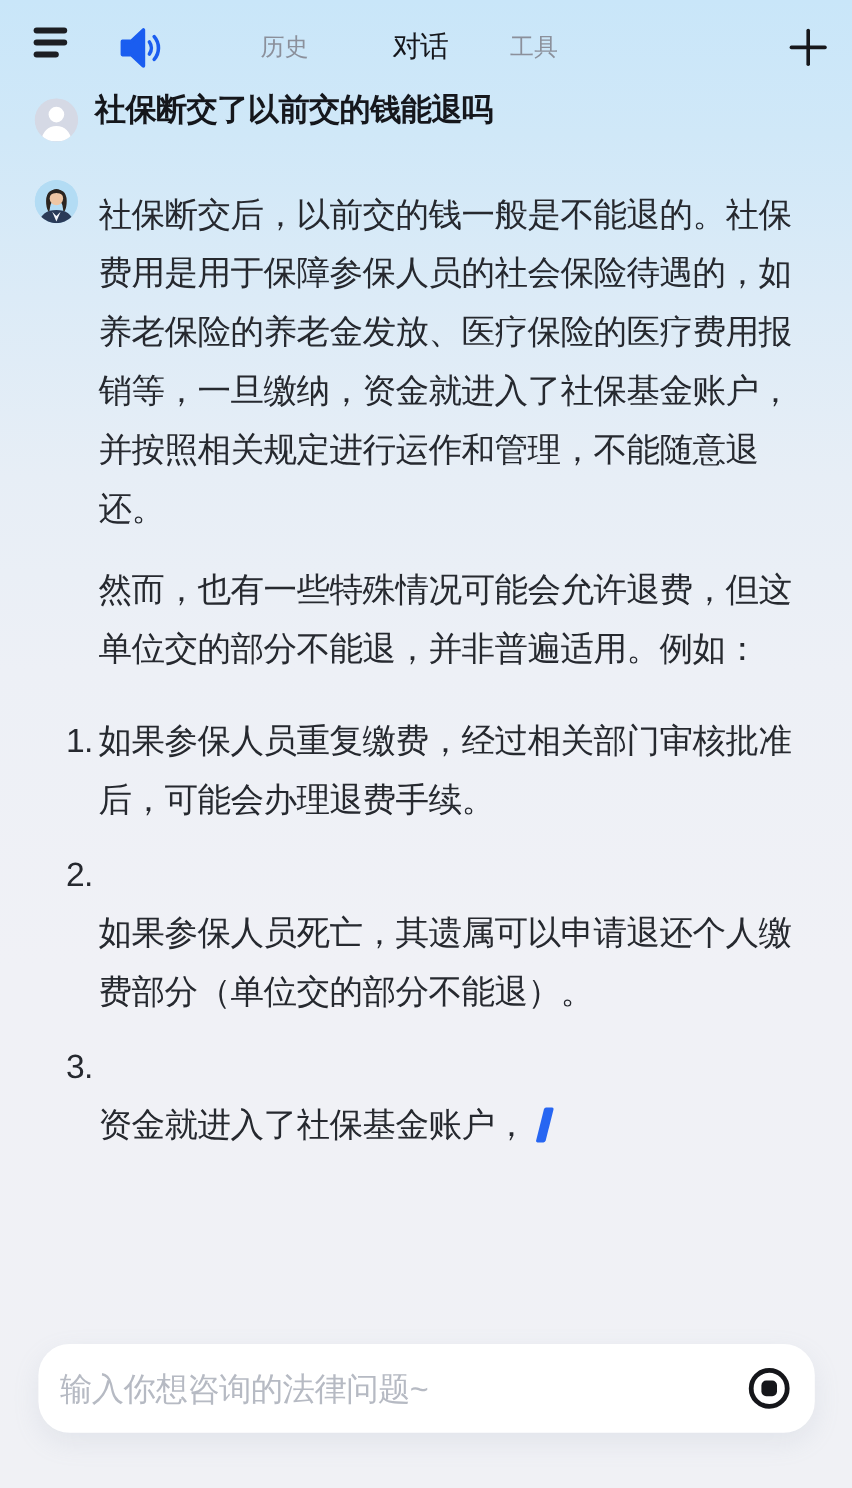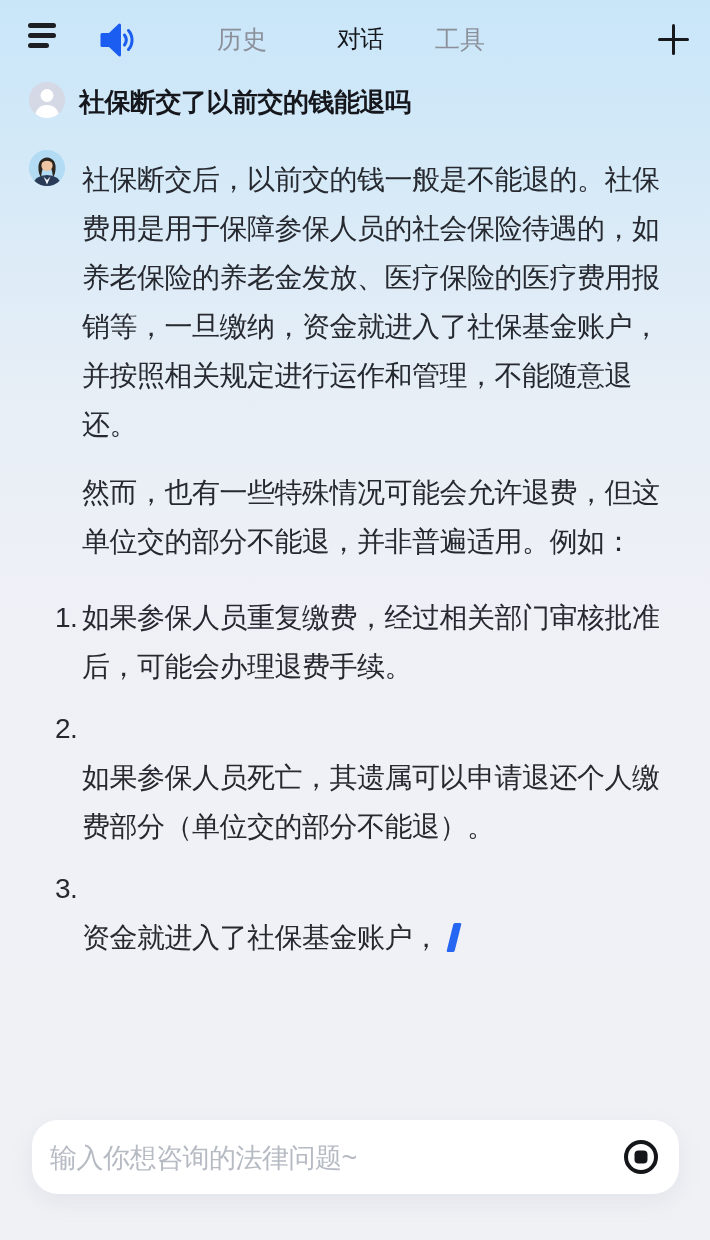--- a/index.html
+++ b/index.html
@@ -9,32 +9,32 @@
 
   
   .topbar{position:absolute;left:0;top:0;width:710px;height:78px;}
   .menu-btn{position:absolute;left:28px;top:23px;width:28px;height:27px;cursor:pointer;}
   .menu-btn i{display:block;position:absolute;height:4.5px;border-radius:2.5px;background:#1c1e23;}
   .menu-btn i:nth-child(1){top:0;width:28px;}
   .menu-btn i:nth-child(2){top:10px;width:28px;}
   .menu-btn i:nth-child(3){top:20px;width:21px;}
   .speaker-btn{position:absolute;left:100px;top:23px;width:36px;height:34px;cursor:pointer;}
   .tabs{position:absolute;left:217px;top:0;height:78px;display:flex;align-items:center;gap:52px;}
-  .tab{font-size:25px;color:#8b909b;cursor:pointer;white-space:nowrap;}
+  .tab{font-size:20px;color:#8b909b;cursor:pointer;white-space:nowrap;}
   .tab.active{font-size:24px;font-weight:400;color:#15171c;letter-spacing:-1px;margin-left:18px;}
   .plus-btn{position:absolute;left:658px;top:24px;width:31px;height:31px;cursor:pointer;}
   .plus-btn span{position:absolute;background:#17181c;border-radius:2px;}
   .plus-btn .ph{left:0;top:13.5px;width:31px;height:3.5px;}
   .plus-btn .pv{left:13.5px;top:0;width:3.5px;height:31px;}
 
   
   .avatar{position:absolute;width:36px;height:36px;border-radius:50%;overflow:hidden;}
   .user-avatar{left:29px;top:82px;background:#d5d9e5;}
   .ai-avatar{left:29px;top:150px;background:#b3dcf4;}
-  .user-title{position:absolute;left:79px;top:85px;font-size:26px;font-weight:700;color:#15171c;
+  .user-title{position:absolute;left:79px;top:74px;font-size:26px;font-weight:700;color:#15171c;
     letter-spacing:-0.5px;white-space:nowrap;}
 
   .msg{position:absolute;left:55px;top:155px;width:642px;font-size:28px;line-height:49px;
     color:#26292f;letter-spacing:-0.5px;}
   .msg p{margin:0 0 0 27px;white-space:pre-line;font-family:Liberation Serif, serif;}
   .msg p + p{margin-top:19px;}
   .olist{margin-top:27px;}
   .oli{display:flex;margin-bottom:13px;}
   .oli .num{flex:none;width:27px;}
   .oli .txt{white-space:pre-line;max-width:610px;}

